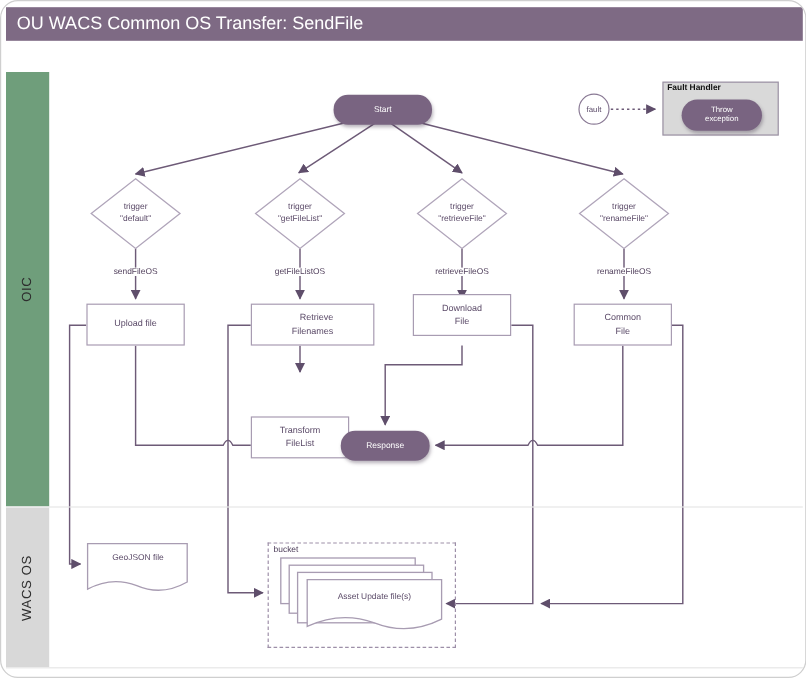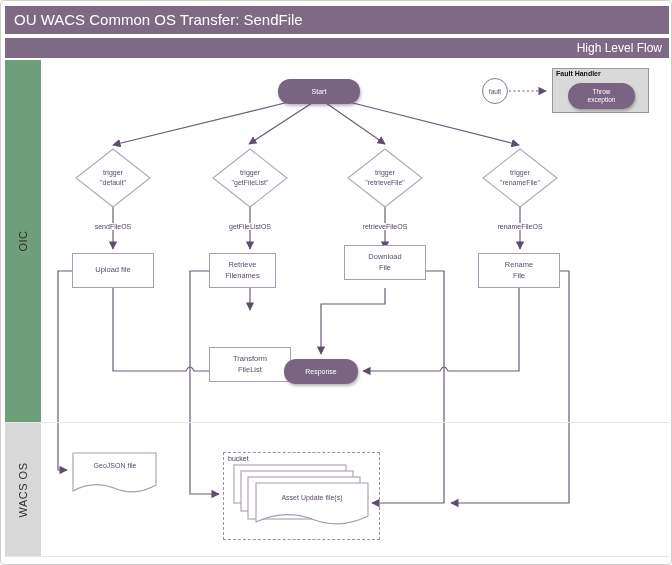--- a/index.html
+++ b/index.html
@@ -1,17 +1,17 @@
 <!DOCTYPE html>
 <html><head>
 <meta charset="utf-8">
 <style>
   html,body{margin:0;padding:0;background:#fff;}
   .stage{position:relative;width:672px;height:565px;background:#ffffff;
-         border:1px solid #cfcfcf;border-radius:4px;box-sizing:border-box;
+         border:1px solid #cfcfcf;border-radius:15px;box-sizing:border-box;
          font-family:"Liberation Sans",sans-serif;overflow:hidden;}
   .abs{position:absolute;box-sizing:border-box;}
   
   .bar{background:#7e6a84;color:#ffffff;}
   .title-bar{left:4px;top:5px;width:664px;height:28px;line-height:28px;
              font-size:15px;padding-left:9px;}
   .sub-bar{left:4px;top:37px;width:664px;height:20px;line-height:20px;
            font-size:12px;text-align:right;padding-right:7px;}
   
   .lane{display:flex;align-items:center;justify-content:center;}
@@ -93,23 +93,20 @@
       <rect x="233" y="464" width="112" height="38"></rect>
       <rect x="240" y="470" width="112" height="40"></rect>
       <rect x="247" y="476" width="112" height="42"></rect>
       <path d="M255,482 L367,482 L367,515 Q339,529 311,518 Q283,508 255,521 Z"></path>
     </g>
   </svg>
 
   <div class="abs bar title-bar">
     <span>OU WACS Common OS Transfer: SendFile</span>
   </div>
-  <div class="abs bar sub-bar">
-    <span>High Level Flow</span>
-  </div>
 
   <div class="abs lane lane-oic">
     <span>OIC</span>
   </div>
   <div class="abs lane lane-wacs">
     <span>WACS OS</span>
   </div>
   <div class="abs lane-sep" style="left:4px;top:421px;width:664px;"></div>
   <div class="abs lane-sep" style="left:4px;top:555px;width:664px;"></div>
 
@@ -130,25 +127,25 @@
 "retrieveFile"</div>
   <div class="abs dtext ctr ml" style="left:482px;top:162px;width:74px;height:30px;">trigger
 "renameFile"</div>
 
   <div class="abs oplabel" style="left:71px;top:222px;width:82px;">sendFileOS</div>
   <div class="abs oplabel" style="left:208px;top:222px;width:82px;">getFileListOS</div>
   <div class="abs oplabel" style="left:343px;top:222px;width:82px;">retrieveFileOS</div>
   <div class="abs oplabel" style="left:478px;top:222px;width:82px;">renameFileOS</div>
 
   <div class="abs proc ctr ml" style="left:71px;top:252px;width:82px;height:35px;">Upload file</div>
-  <div class="abs proc ctr ml" style="left:208px;top:252px;width:67px;height:35px;">Retrieve
+  <div class="abs proc ctr ml" style="left:208px;top:252px;width:103px;height:35px;text-align:right;">Retrieve
 Filenames</div>
   <div class="abs proc ctr ml" style="left:343px;top:244px;width:82px;height:35px;">Download
 File</div>
-  <div class="abs proc ctr ml" style="left:477px;top:252px;width:82px;height:35px;">Rename
+  <div class="abs proc ctr ml" style="left:477px;top:252px;width:82px;height:35px;">Common
 File</div>
 
   <div class="abs proc ctr ml" style="left:208px;top:313px;width:82px;height:35px;margin-top:33px;">Transform
 FileList</div>
 
   <div class="abs pill ctr" style="left:283px;top:358px;width:74px;height:25px;">Response</div>
 
   <div class="abs doclabel" style="left:74px;top:461px;width:80px;">GeoJSON file</div>
   <div class="abs bucket" style="left:222px;top:451px;width:157px;height:88px;">bucket</div>
   <div class="abs doclabel" style="left:258px;top:493px;width:106px;">Asset Update file(s)</div>

